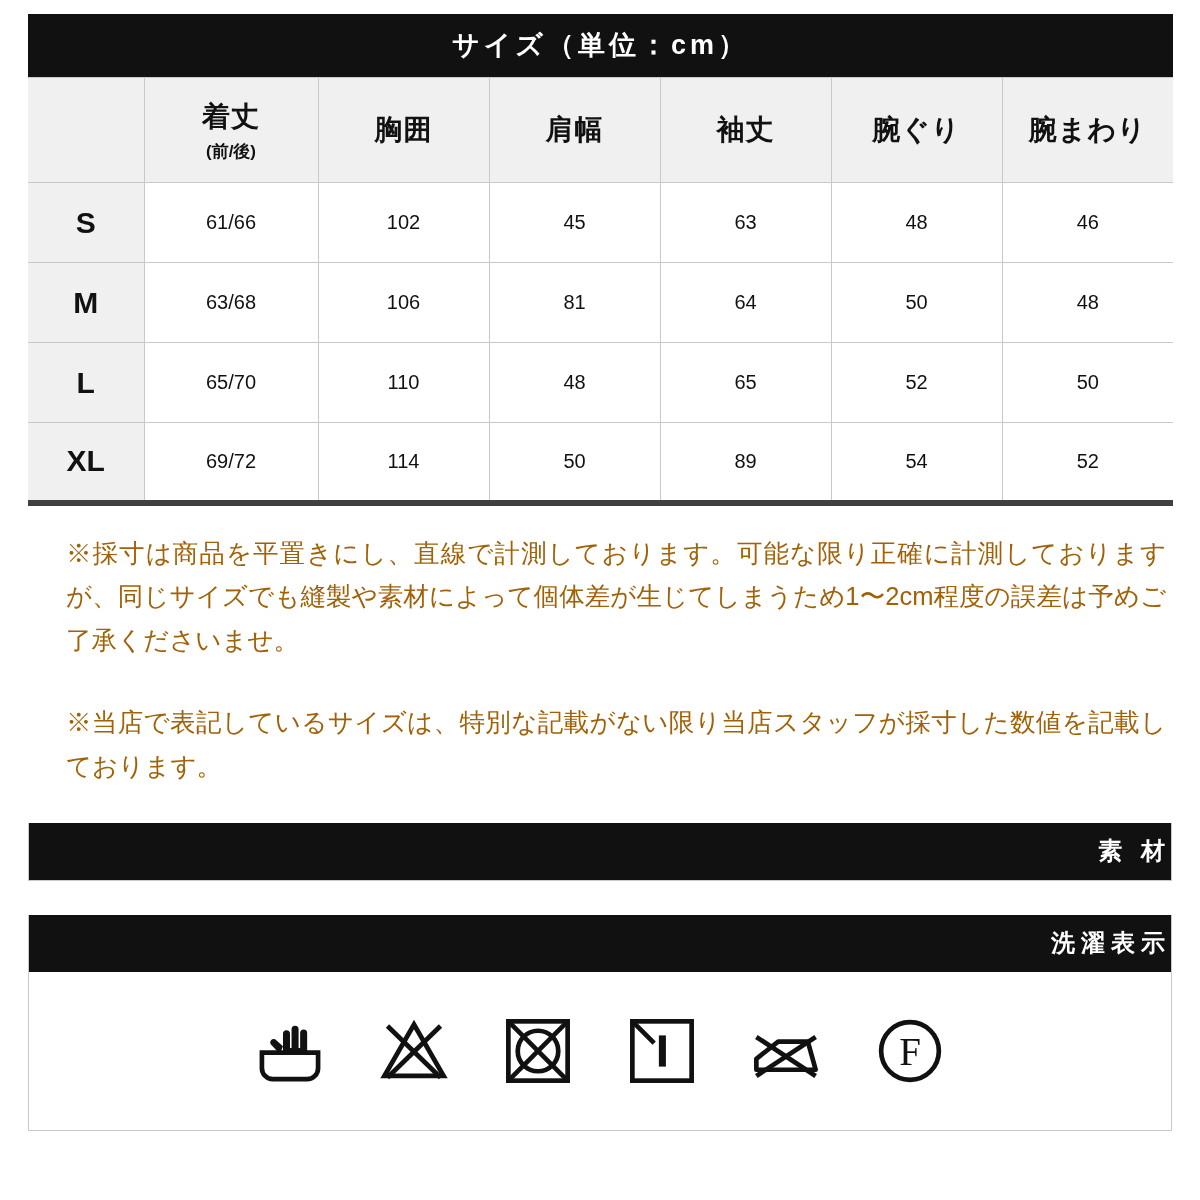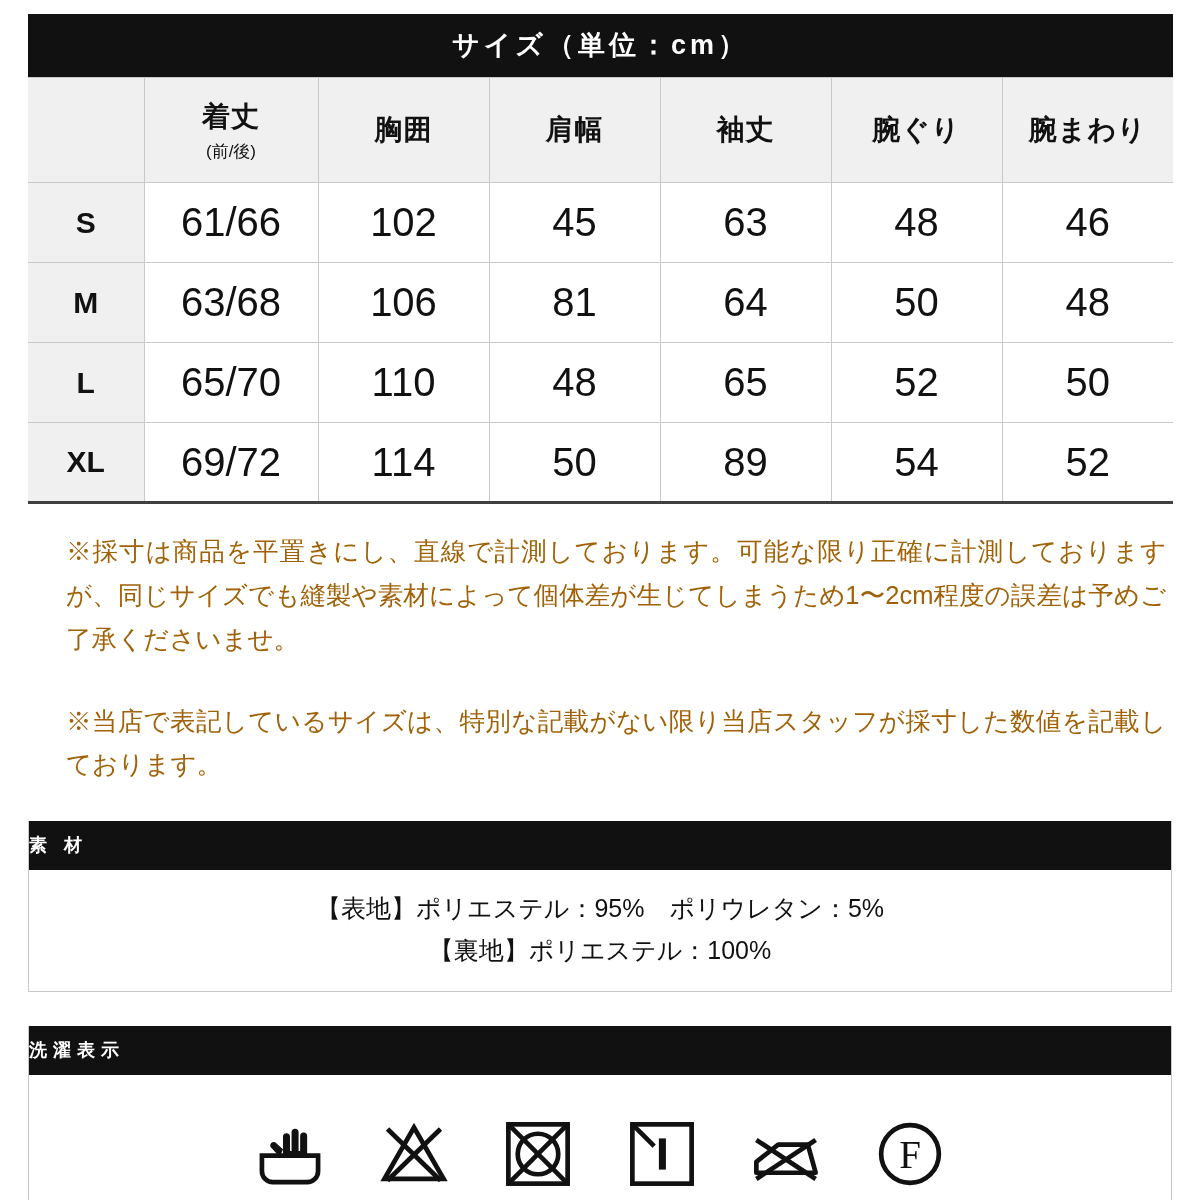--- a/index.html
+++ b/index.html
@@ -53,41 +53,41 @@
   }
   .size-table thead tr.head-row th.corner {
     border-left: none;
   }
   .size-table thead tr.head-row th:last-child {
     border-right: none;
   }
   .head-sub {
     display: block;
     font-size: 17px;
-    font-weight: normal;
+    font-weight: bold;
     margin-top: 4px;
     letter-spacing: 0;
   }
   .size-table tbody td {
     height: 80px;
-    font-size: 40px;
+    font-size: 20px;
     color: #111111;
     background: #ffffff;
   }
   .size-table tbody td.size-label {
     background: #f0f0f0;
     font-weight: bold;
     font-size: 30px;
     border-left: none;
   }
   .size-table tbody td:last-child {
     border-right: none;
   }
   .size-table tbody tr:last-child td {
-    border-bottom: 3px solid #404040;
+    border-bottom: 6px solid #404040;
   }
 
   
   .col-size  { width: 116px; }
   .col-len   { width: 174px; }
   .col-rest  { width: 171px; }
 
   
   .notes {
     margin-top: 26px;
@@ -108,22 +108,22 @@
   
   .section {
     margin-top: 34px;
     width: 1144px;
     border: 1px solid #c9c9c9;
     border-top: none;
   }
   .section .banner {
     background: #111111;
     color: #ffffff;
-    text-align: left;
-    font-size: 18px;
+    text-align: right;
+    font-size: 24px;
     font-weight: bold;
     letter-spacing: 6px;
     padding: 12px 0 13px 0;
   }
   .section .body {
     background: #ffffff;
     padding: 18px 0 20px 0;
     text-align: center;
   }
   .material-line {
@@ -218,24 +218,20 @@
     </tbody>
   </table>
 
   <div class="notes">
     <p class="note">※採寸は商品を平置きにし、直線で計測しております。可能な限り正確に計測しておりますが、同じサイズでも縫製や素材によって個体差が生じてしまうため1〜2cm程度の誤差は予めご了承くださいませ。</p>
     <p class="note">※当店で表記しているサイズは、特別な記載がない限り当店スタッフが採寸した数値を記載しております。</p>
   </div>
 
   <div class="section">
     <div class="banner">素 材</div>
-    <div class="body">
-      <div class="material-line">【表地】ポリエステル：95%　ポリウレタン：5%</div>
-      <div class="material-line">【裏地】ポリエステル：100%</div>
-    </div>
   </div>
 
   <div class="section">
     <div class="banner">洗濯表示</div>
     <div class="body">
       <div class="care-icons">
 
         <span>
           <svg class="care-icon" viewBox="0 0 100 100" aria-hidden="true">
             <path d="M14 52 H86 V72 a14 14 0 0 1 -14 14 H28 a14 14 0 0 1 -14 -14 Z" fill="none" stroke="#111" stroke-width="6"></path>

